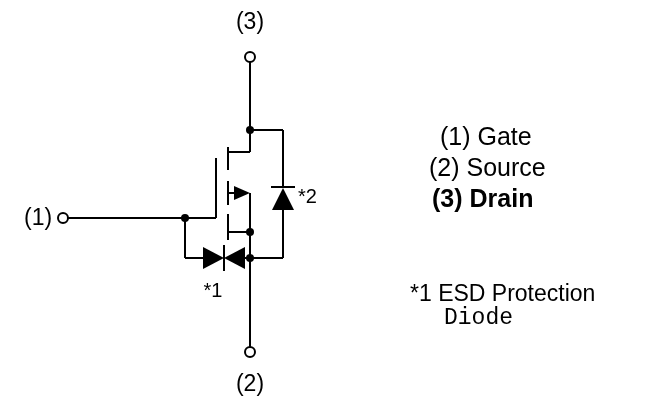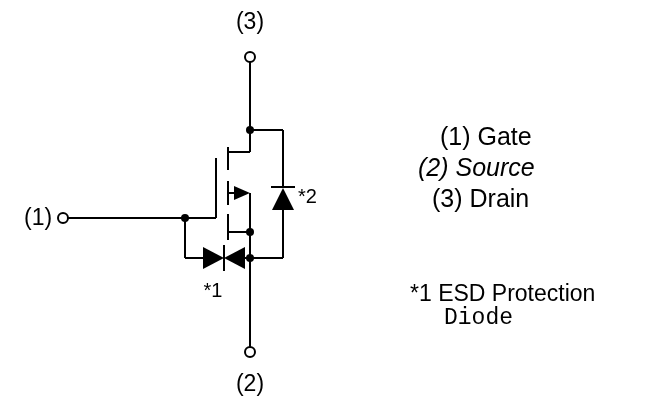--- a/index.html
+++ b/index.html
@@ -69,19 +69,19 @@
   </svg>
 
   <div class="lbl center f-term" style="left:250px;top:8px;">(3)</div>
   <div class="lbl center f-term" style="left:250px;top:370px;">(2)</div>
   <div class="lbl f-term" style="left:24px;top:204px;">(1)</div>
 
   <div class="lbl f-ref" style="left:298px;top:185px;">*2</div>
   <div class="lbl center f-ref" style="left:213px;top:279px;">*1</div>
 
   <div class="lbl f-legend" style="left:432px;top:122px;margin-left:8px;">(1) Gate</div>
-  <div class="lbl f-legend" style="left:418px;top:153px;font-style:italic;">(2) Source</div>
-  <div class="lbl f-legend" style="left:432px;top:184px;">(3) Drain</div>
+  <div class="lbl f-legend" style="left:429px;top:153px;">(2) Source</div>
+  <div class="lbl f-legend" style="left:432px;top:184px;font-weight:bold;">(3) Drain</div>
 
   <div class="lbl f-note" style="left:410px;top:280px;">*1 ESD Protection</div>
   <div class="lbl f-note" style="left:444px;top:305px;font-family:Liberation Mono, monospace;">Diode</div>
 
 </div>
 
 </body></html>

